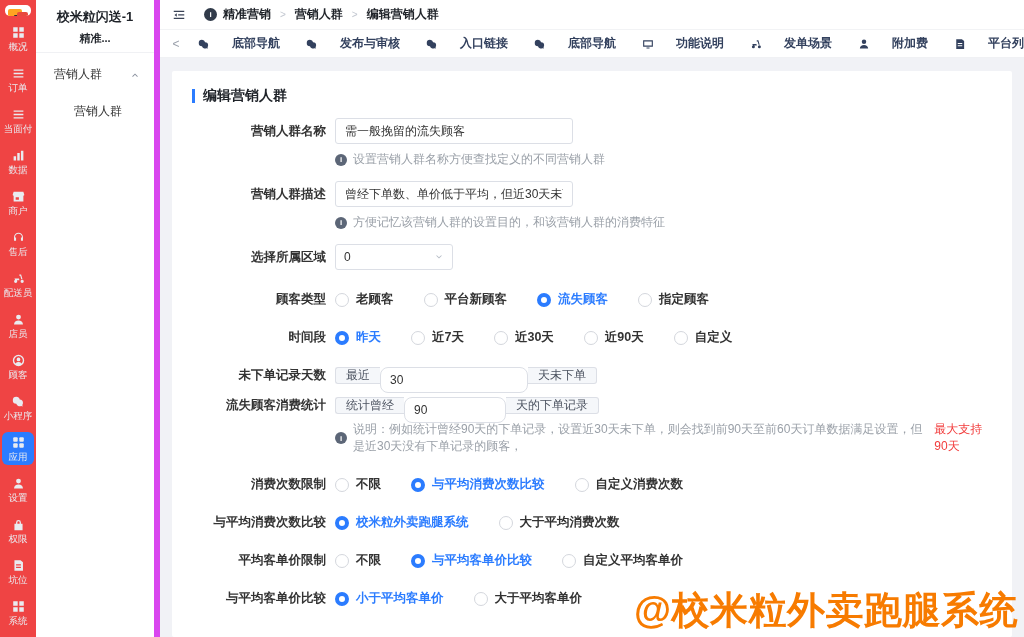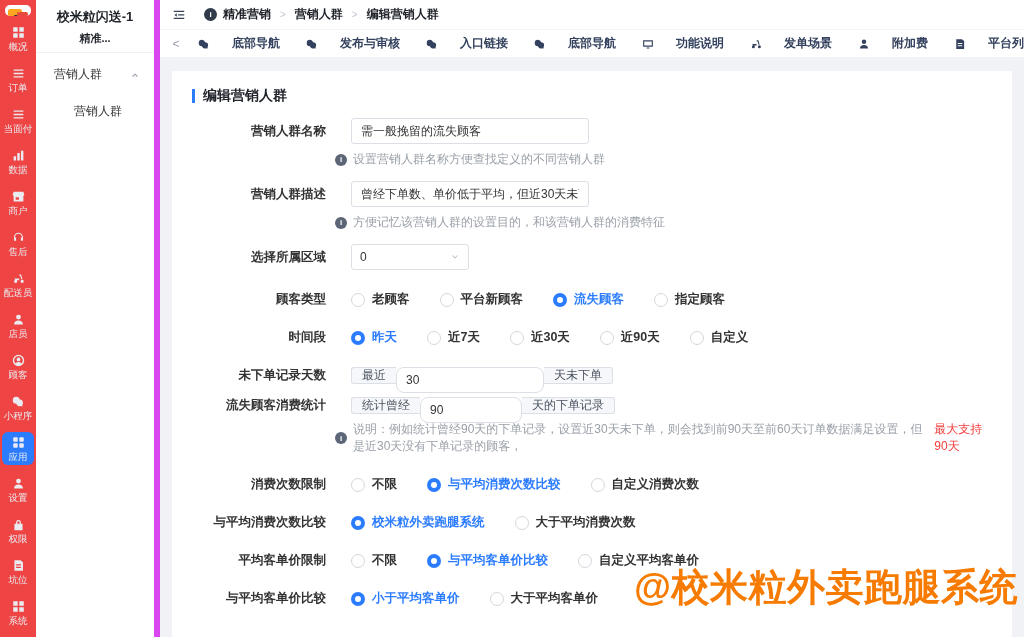--- a/index.html
+++ b/index.html
@@ -46,42 +46,42 @@
   .content { flex:1; padding:13px 12px 0; min-height:0; }
   .card { background:#fff; border-radius:2px; height:100%; padding:16px 20px; }
 
   .sec-title { display:flex; align-items:center; }
   .sec-bar { width:3px; height:14px; background:#2b7cff; margin-right:8px; }
   .sec-text { font-size:14px; font-weight:700; color:#1f2329; }
 
   .form { margin-top:6px; }
   .frow { display:flex; align-items:center; margin-top:13px; }
   .frow.rrow { margin-top:21px; }
-  .flabel { width:134px; flex:none; text-align:right; margin-right:25px; font-size:12.5px; color:#333; font-weight:600; }
+  .flabel { width:134px; flex:none; text-align:right; margin-right:9px; font-size:12.5px; color:#333; font-weight:600; }
   .tinput { width:238px; height:26px; border:1px solid #dcdfe6; border-radius:3px; padding:0 9px; font-size:12px; color:#333; font-family:inherit; background:#fff; outline:none; }
   .fhelp { display:flex; align-items:center; margin:7px 0 3px 143px; font-size:12px; color:#9aa0a8; }
   .fhelp .info { width:12px; height:12px; border-radius:50%; background:#5c6677; color:#fff; font-size:8px; font-weight:700; display:inline-flex; align-items:center; justify-content:center; margin-right:6px; flex:none; }
   .fhelp .em { color:#f23c3c; }
   .select { width:118px; height:26px; border:1px solid #dcdfe6; border-radius:3px; display:flex; align-items:center; justify-content:space-between; padding:0 8px; cursor:pointer; background:#fff; }
   .select svg { width:10px; height:10px; fill:#b6bcc6; }
 
   .radio { display:inline-flex; align-items:center; margin-right:30px; cursor:pointer; }
   .rdot { width:14px; height:14px; border-radius:50%; border:1px solid #d4d7dd; background:#fff; flex:none; }
   .rdot.on { border:4px solid #2b7cff; }
   .rlbl { margin-left:7px; font-size:12.5px; color:#333; font-weight:600; }
   .rlbl.on { color:#2b7cff; }
 
   .igroup { display:flex; align-items:stretch; height:17px; }
   .igroup .aff { background:#f5f7fa; border:1px solid #dcdfe6; color:#4c5360; font-size:12px; display:flex; align-items:center; padding:0 10px; white-space:nowrap; }
   .igroup .aff.pre { border-right:none; border-radius:3px 0 0 3px; }
   .igroup .aff.suf { border-left:none; border-radius:0 3px 3px 0; }
   .igroup input { border:1px solid #dcdfe6; border-radius:8px; width:148px; height:26px; padding:0 9px; font-size:12px; color:#333; font-family:inherit; outline:none; }
   .igroup input.w100 { width:102px; }
 
-  .watermark { position:absolute; right:6px; bottom:24px; font-size:38px; font-weight:800; color:#f77b00; letter-spacing:0.5px; pointer-events:none; white-space:nowrap; }
+  .watermark { position:absolute; right:6px; bottom:1px; font-size:38px; font-weight:800; color:#f77b00; letter-spacing:0.5px; pointer-events:none; white-space:nowrap; }
 </style>
 </head>
 <body>
 
 <svg width="0" height="0" style="position:absolute">
   <defs>
     <g id="i-grid">
         <path d="M1.5 1.5h5.5v5.5H1.5zM9 1.5h5.5v5.5H9zM1.5 9h5.5v5.5H1.5zM9 9h5.5v5.5H9z"></path>
       </g>
     <g id="i-list">

